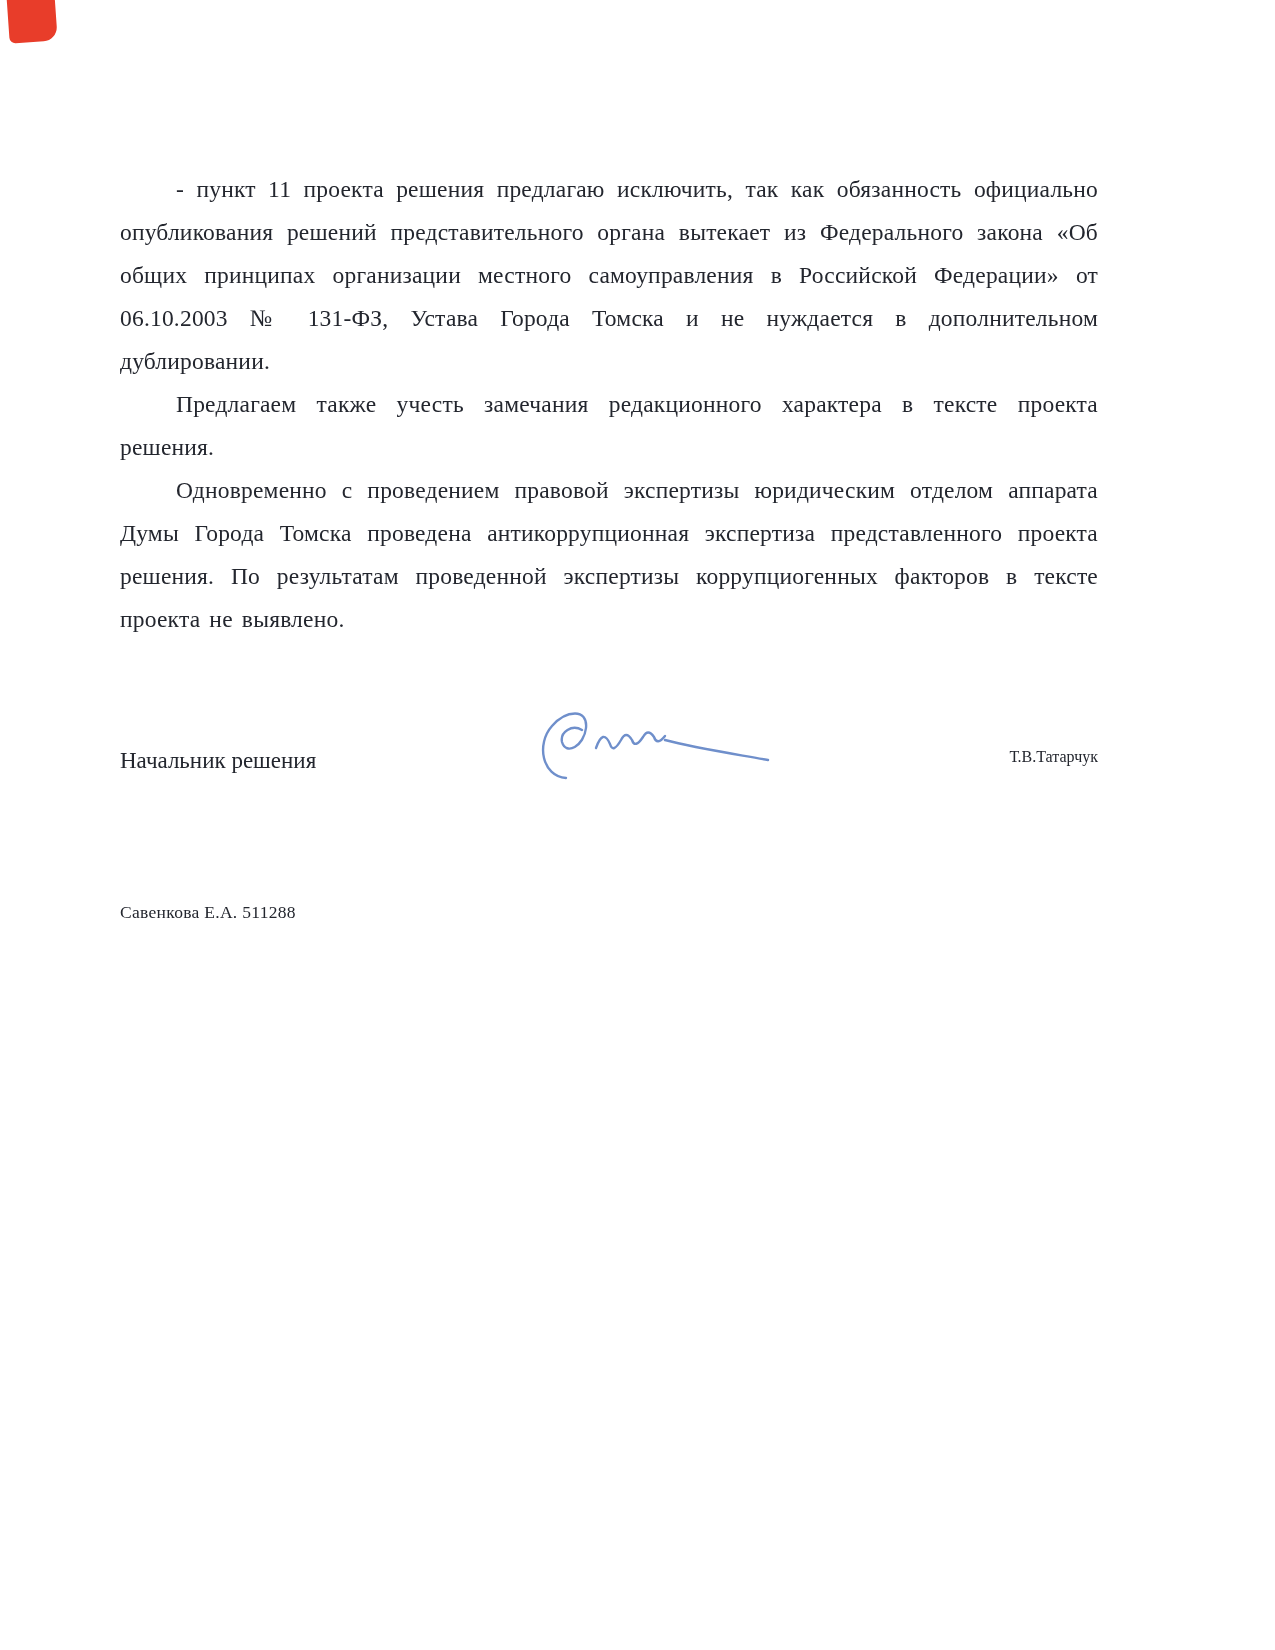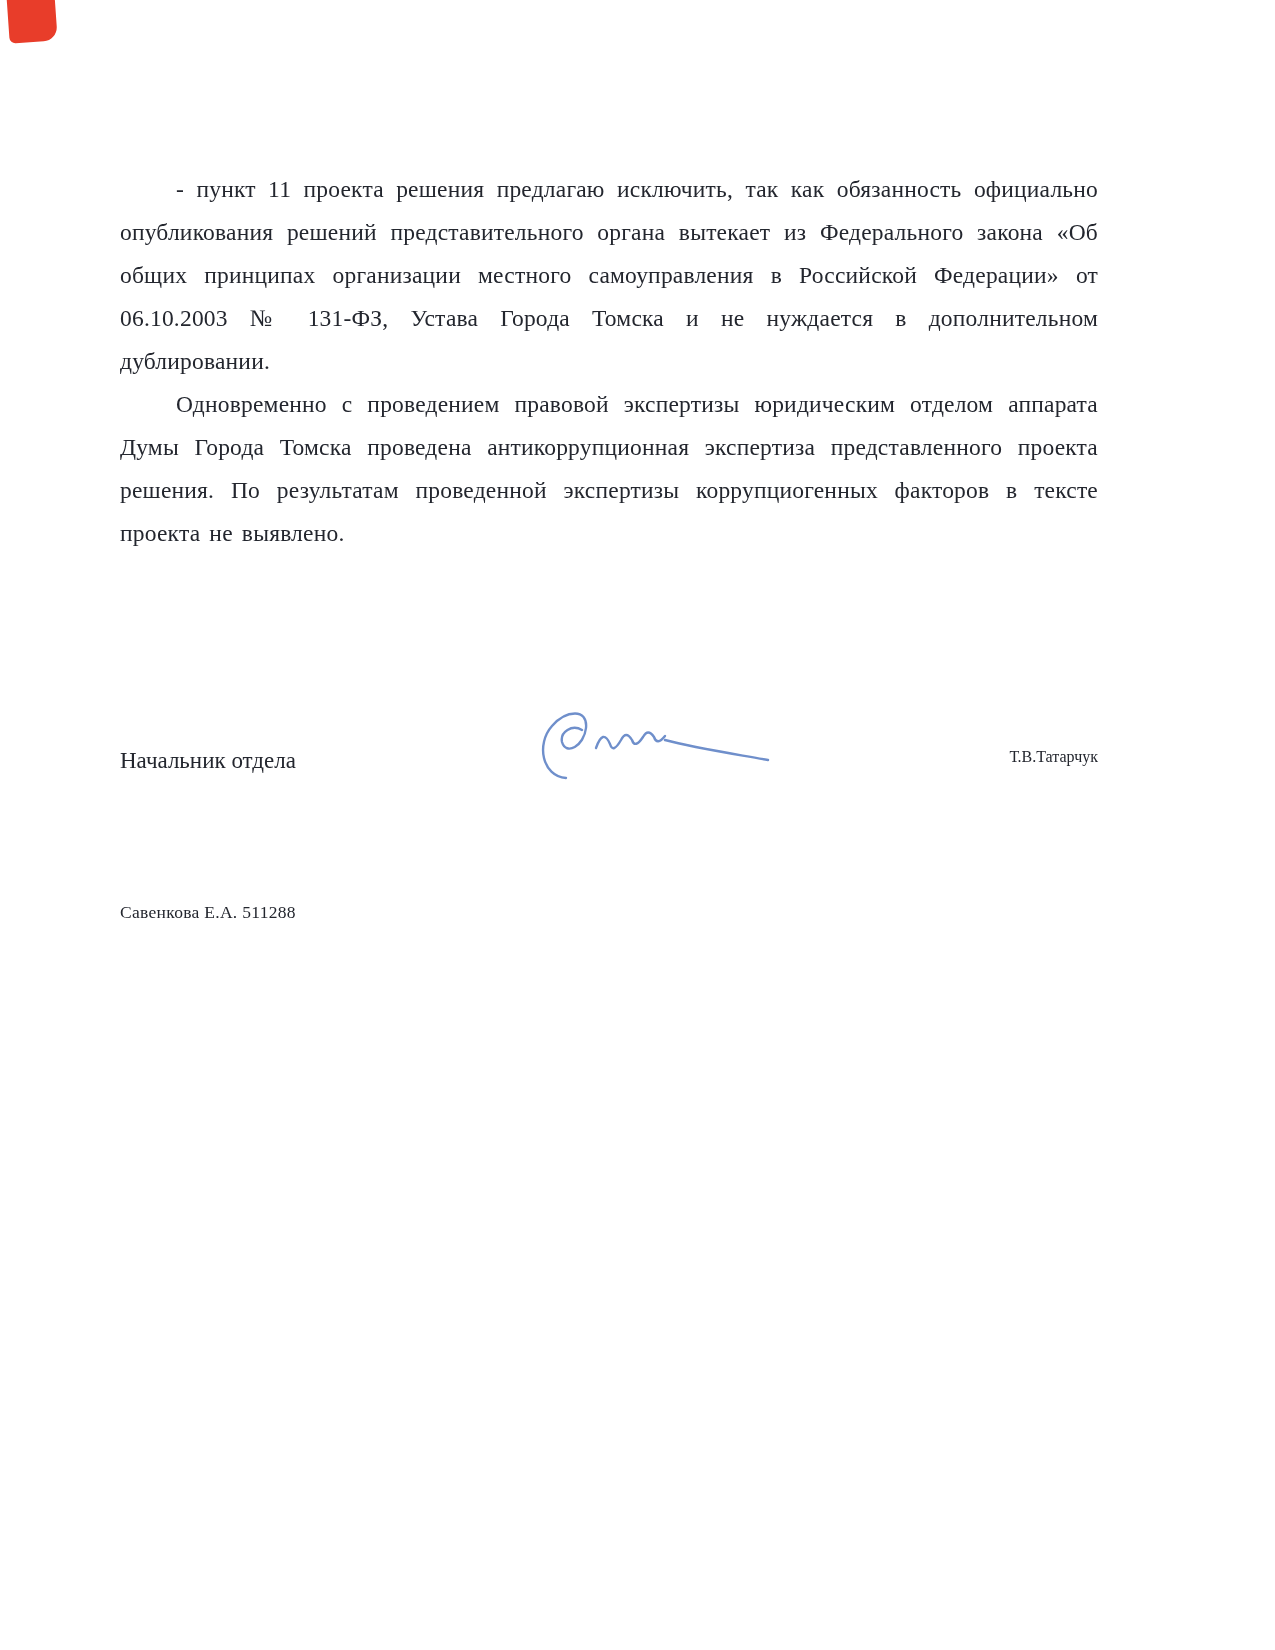--- a/index.html
+++ b/index.html
@@ -85,25 +85,26 @@
 </style>
 </head>
 <body>
 
 <div class="page">
 
   <div class="corner-mark"></div>
 
   <div class="body-text">
     <p>- пункт 11 проекта решения предлагаю исключить, так как обязанность официально опубликования решений представительного органа  вытекает из Федерального закона «Об общих принципах организации местного самоуправления в Российской Федерации» от 06.10.2003  №  131-ФЗ,  Устава Города Томска и не нуждается в дополнительном дублировании.</p>
+    <p>Предлагаем также учесть замечания редакционного характера в тексте проекта решения.</p>
     <p>Одновременно с проведением правовой экспертизы юридическим отделом аппарата Думы Города Томска проведена антикоррупционная экспертиза представленного проекта решения. По результатам проведенной экспертизы коррупциогенных факторов в тексте проекта не выявлено.</p>
   </div>
 
   <div class="signature-row">
-    <span class="signature-label">Начальник отдела</span>
+    <span class="signature-label">Начальник решения</span>
 
     <svg class="signature-scribble" viewBox="0 0 250 100" fill="none" stroke="#6f8fcb" stroke-width="2.4" stroke-linecap="round" stroke-linejoin="round">
       <path d="M 36 82
                C 12 80, 6 48, 22 30
                C 36 14, 58 12, 56 32
                C 54 50, 36 60, 32 46
                C 30 36, 42 28, 52 34"></path>
       <path d="M 66 52
                q 7 -20 14 -4
                q 3 10 11 -4

